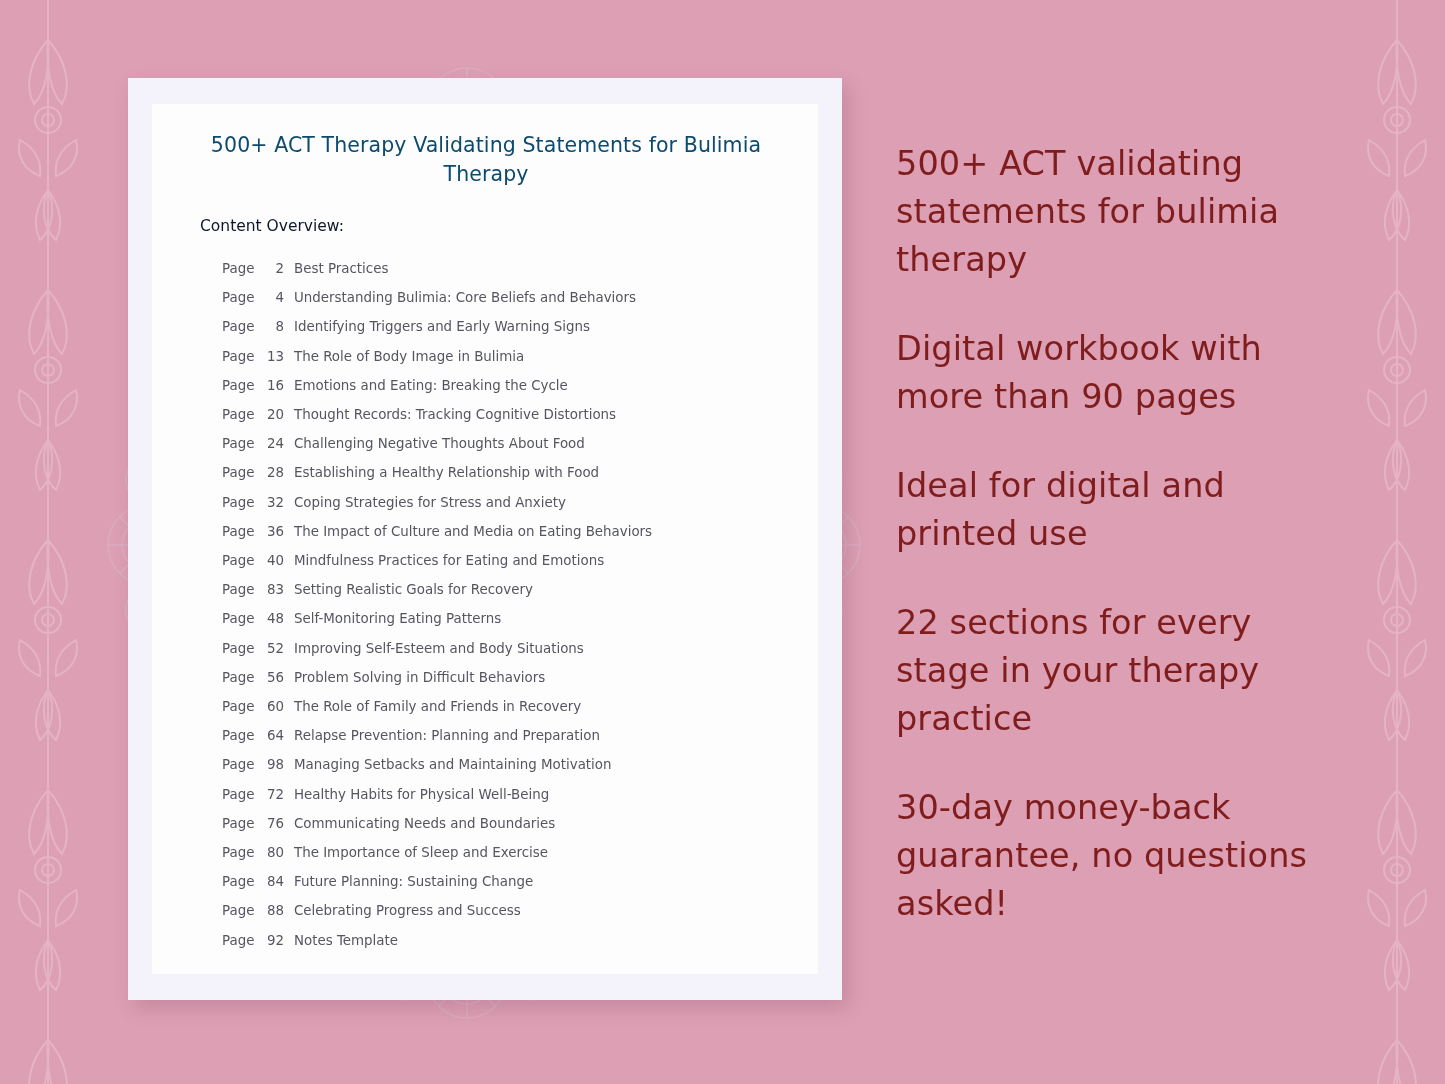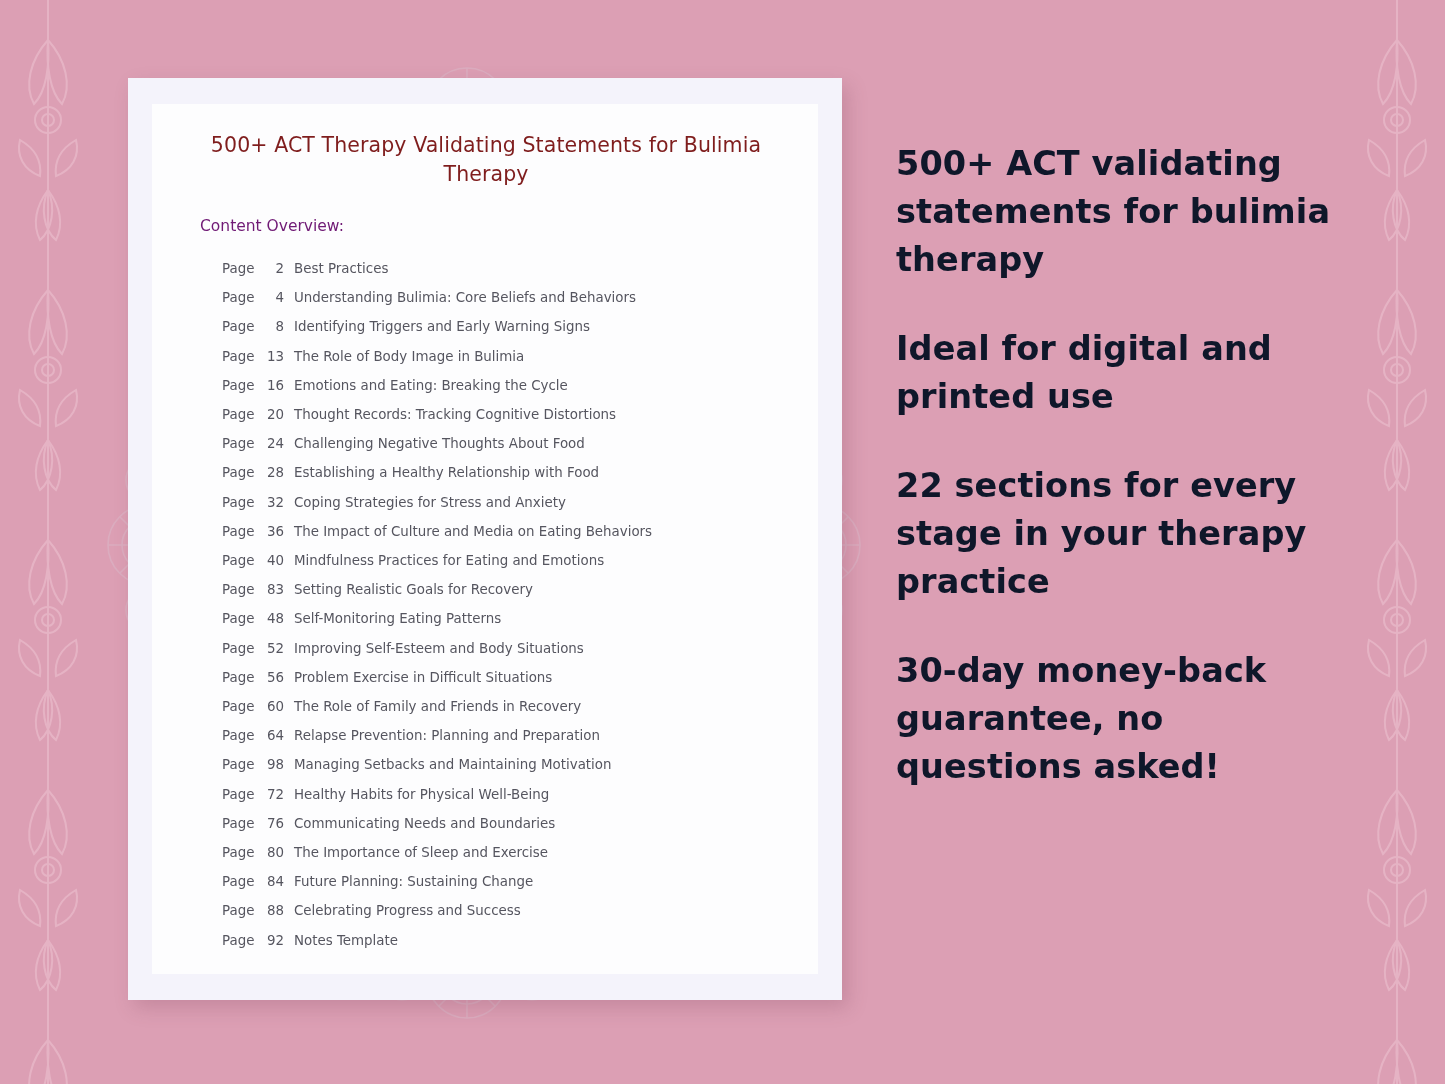--- a/index.html
+++ b/index.html
@@ -62,31 +62,31 @@
   }
 
   .doc-title {
     position: absolute;
     left: 196px;
     top: 131px;
     width: 580px;
     text-align: center;
     font-size: 20.5px;
     line-height: 29px;
-    color: #7f1d1d;
+    color: #0c4a6e;
     font-family: "DejaVu Sans", sans-serif;
     letter-spacing: 0.1px;
   }
 
   .doc-subtitle {
     position: absolute;
     left: 200px;
     top: 217px;
     font-size: 15.5px;
-    color: #701a75;
+    color: #0f172a;
     font-family: "DejaVu Sans", sans-serif;
   }
 
   .toc {
     position: absolute;
     left: 222px;
     top: 254px;
     width: 570px;
   }
   .toc-row {
@@ -110,27 +110,26 @@
   }
 
   
   .bullets {
     position: absolute;
     left: 896px;
     top: 140px;
     width: 440px;
   }
   .bullet {
-    color: #0f172a;
+    color: #7f1d1d;
     font-size: 33.5px;
     line-height: 48px;
     font-family: "DejaVu Sans", sans-serif;
     margin-bottom: 41px;
     letter-spacing: 0.1px;
-    font-weight: bold;
   }
   .bullet:last-child { margin-bottom: 4px; }
 </style>
 </head>
 <body>
 
 <div class="page">
 
   <svg class="floral left" viewBox="0 0 96 1084" preserveAspectRatio="none" xmlns="http://www.w3.org/2000/svg">
     <g fill="none" stroke="#eec4d2" stroke-width="2">
@@ -287,21 +286,21 @@
         <span class="toc-title">Self-Monitoring Eating Patterns</span>
       </div>
       <div class="toc-row">
         <span class="toc-label">Page</span>
         <span class="toc-num">52</span>
         <span class="toc-title">Improving Self-Esteem and Body Situations</span>
       </div>
       <div class="toc-row">
         <span class="toc-label">Page</span>
         <span class="toc-num">56</span>
-        <span class="toc-title">Problem Exercise in Difficult Situations</span>
+        <span class="toc-title">Problem Solving in Difficult Behaviors</span>
       </div>
       <div class="toc-row">
         <span class="toc-label">Page</span>
         <span class="toc-num">60</span>
         <span class="toc-title">The Role of Family and Friends in Recovery</span>
       </div>
       <div class="toc-row">
         <span class="toc-label">Page</span>
         <span class="toc-num">64</span>
         <span class="toc-title">Relapse Prevention: Planning and Preparation</span>
@@ -338,18 +337,19 @@
       </div>
       <div class="toc-row">
         <span class="toc-label">Page</span>
         <span class="toc-num">92</span>
         <span class="toc-title">Notes Template</span>
       </div>
     </div>
 
   <div class="bullets">
       <div class="bullet">500+ ACT validating statements for bulimia therapy</div>
+      <div class="bullet">Digital workbook with more than 90 pages</div>
       <div class="bullet">Ideal for digital and printed use</div>
       <div class="bullet">22 sections for every stage in your therapy practice</div>
       <div class="bullet">30-day money-back guarantee, no questions asked!</div>
     </div>
 
 </div>
 
 </body></html>

